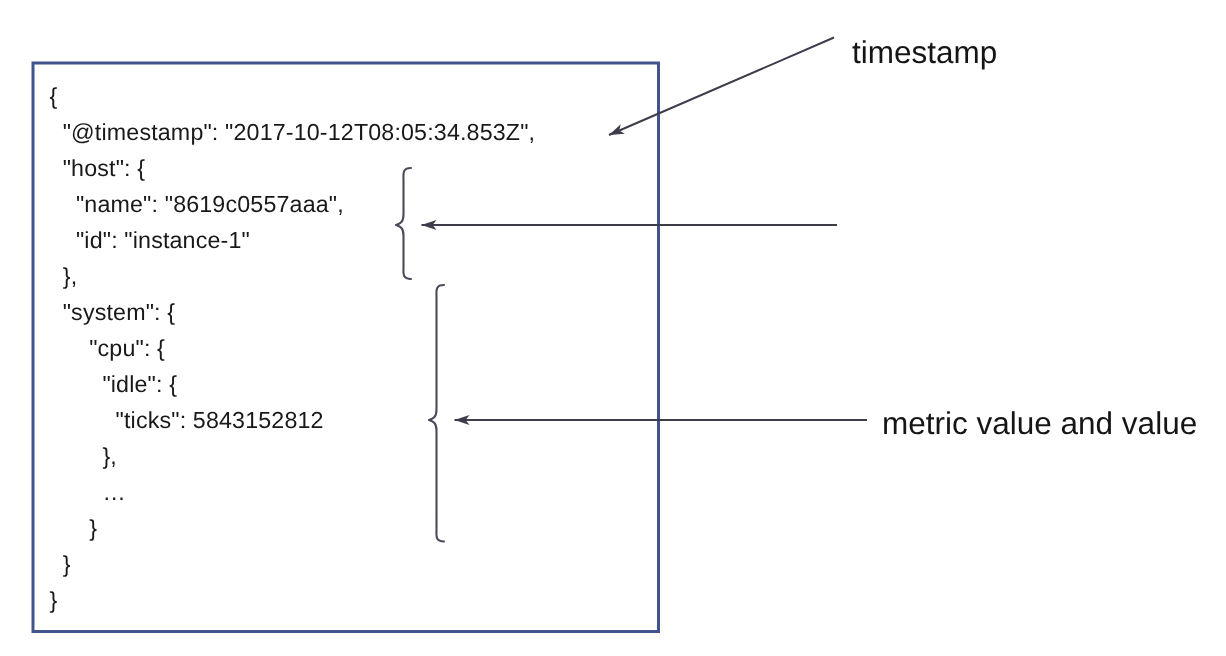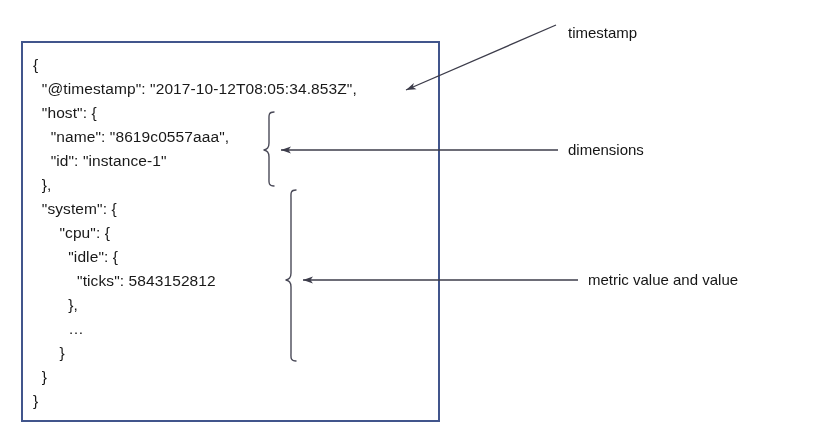--- a/index.html
+++ b/index.html
@@ -48,21 +48,21 @@
     top: 0;
     width: 817px;
     height: 437px;
     pointer-events: none;
   }
 
   
   .anno-label {
     position: absolute;
     font-family: "Liberation Sans", sans-serif;
-    font-size: 15px;
+    font-size: 21px;
     color: #151515;
     white-space: nowrap;
   }
   #label-timestamp { left: 568px; top: 24px; }
   #label-dimensions { left: 568px; top: 141px; }
   #label-metric    { left: 588px; top: 271px; }
 </style>
 </head>
 <body>
 
@@ -115,17 +115,16 @@
 
     <line x1="556" y1="25" x2="406" y2="90" stroke="#3c3c4a" stroke-width="1.3" marker-end="url(#arrowhead)"></line>
 
     <line x1="558" y1="150" x2="281" y2="150" stroke="#3c3c4a" stroke-width="1.3" marker-end="url(#arrowhead)"></line>
 
     <line x1="578" y1="280" x2="303" y2="280" stroke="#3c3c4a" stroke-width="1.3" marker-end="url(#arrowhead)"></line>
   </svg>
 
   <div class="anno-label" id="label-timestamp">timestamp</div>
 
-  <div class="anno-label" id="label-dimensions">dimensions</div>
 
   <div class="anno-label" id="label-metric">metric value and value</div>
 
 </div>
 
 </body></html>

